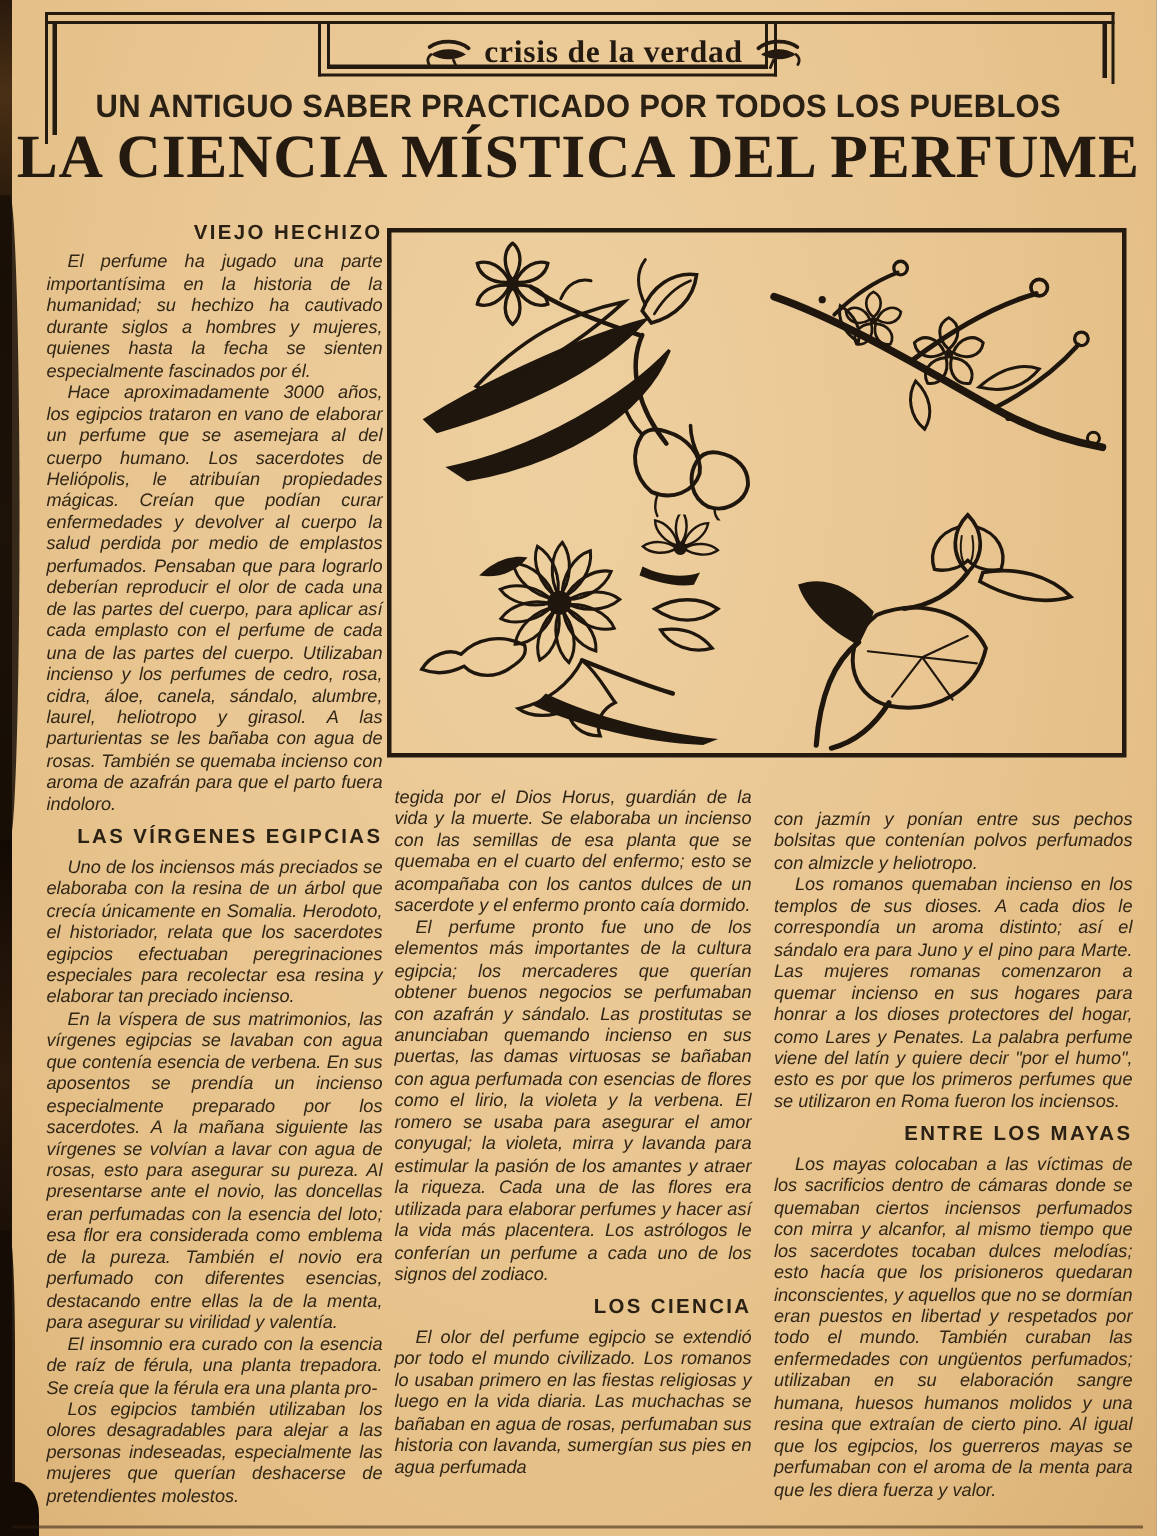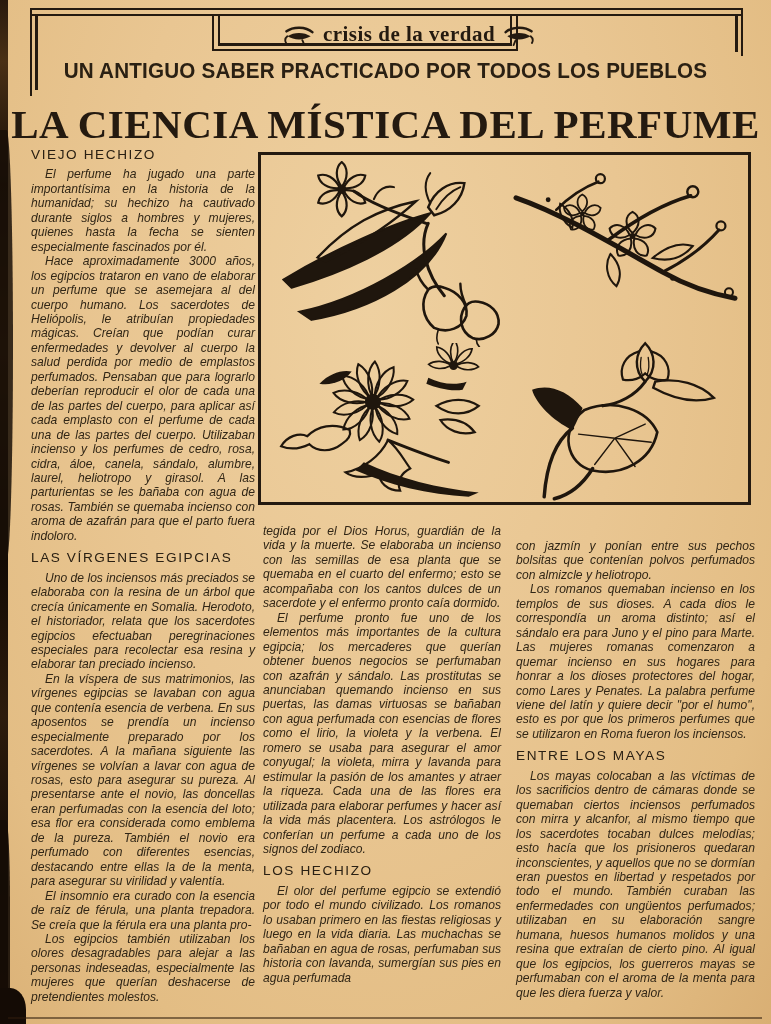--- a/index.html
+++ b/index.html
@@ -19,38 +19,38 @@
   .ln{position:absolute;background:#241a10;}
   .banner-tab-content{position:absolute;left:213px;top:15px;width:304px;height:40px;
     display:flex;align-items:center;justify-content:center;gap:9px;margin-left:44px;}
   .banner-title{font-family:"Liberation Serif", serif;font-weight:bold;font-size:21px;
     color:#241a10;letter-spacing:.5px;white-space:nowrap;padding-bottom:2px;}
   .eye{width:30px;height:21px;flex:0 0 auto;}
   .eye.flip{transform:scaleX(-1);}
   
   .kicker{position:absolute;left:0;top:59px;width:771px;text-align:center;
     font-size:21.5px;font-weight:bold;color:#2a2013;letter-spacing:.2px;transform:scaleX(.96);}
-  .headline{position:absolute;left:0;top:100px;width:771px;text-align:center;
+  .headline{position:absolute;left:0;top:80px;width:771px;text-align:center;
     font-family:"Liberation Serif", serif;font-weight:bold;font-size:41px;color:#241a10;letter-spacing:.5px;}
   
   .figure{position:absolute;left:258px;top:152px;width:493px;height:353px;
     border:3px solid #241a10;box-sizing:border-box;}
   .figure svg{position:absolute;}
   .fl-narcissus{left:16px;top:6px;}
   .fl-branch{right:10px;top:14px;}
   .fl-mum{left:6px;top:188px;}
   .fl-lotus{right:20px;top:182px;}
   
   .col{position:absolute;font-size:12.1px;line-height:14.45px;text-align:justify;
     color:#31261６;}
   .col{color:#312616;}
   .col1{left:31px;top:146px;width:224px;}
   .col2{left:263px;top:524px;width:238px;}
   .col3{left:516px;top:539px;width:239px;}
-  .col h3{font-size:13.6px;font-weight:normal;letter-spacing:1.6px;text-align:left;
+  .col h3{font-size:13.6px;font-weight:bold;letter-spacing:1.6px;text-align:right;
     margin:8px 0 5px;color:#2a2013;}
   .col h3.first{margin-top:2px;}
   .col p{margin:0;text-indent:14px;font-style:italic;}
   .col p.cont{text-indent:0;}
 </style>
 </head>
 <body>
 
 <div id="page">
 
@@ -225,21 +225,21 @@
     <h3>LAS VÍRGENES EGIPCIAS</h3>
     <p>Uno de los inciensos más preciados se elaboraba con la resina de un árbol que crecía únicamente en Somalia. Herodoto, el historiador, relata que los sacerdotes egipcios efectuaban peregrinaciones especiales para recolectar esa resina y elaborar tan preciado incienso.</p>
     <p>En la víspera de sus matrimonios, las vírgenes egipcias se lavaban con agua que contenía esencia de verbena. En sus aposentos se prendía un incienso especialmente preparado por los sacerdotes. A la mañana siguiente las vírgenes se volvían a lavar con agua de rosas, esto para asegurar su pureza. Al presentarse ante el novio, las doncellas eran perfumadas con la esencia del loto; esa flor era considerada como emblema de la pureza. También el novio era perfumado con diferentes esencias, destacando entre ellas la de la menta, para asegurar su virilidad y valentía.</p>
     <p>El insomnio era curado con la esencia de raíz de férula, una planta trepadora. Se creía que la férula era una planta pro-</p>
     <p>Los egipcios también utilizaban los olores desagradables para alejar a las personas indeseadas, especialmente las mujeres que querían deshacerse de pretendientes molestos.</p>
   </div>
 
   <div class="col col2">
     <p class="cont">tegida por el Dios Horus, guardián de la vida y la muerte. Se elaboraba un incienso con las semillas de esa planta que se quemaba en el cuarto del enfermo; esto se acompañaba con los cantos dulces de un sacerdote y el enfermo pronto caía dormido.</p>
     <p>El perfume pronto fue uno de los elementos más importantes de la cultura egipcia; los mercaderes que querían obtener buenos negocios se perfumaban con azafrán y sándalo. Las prostitutas se anunciaban quemando incienso en sus puertas, las damas virtuosas se bañaban con agua perfumada con esencias de flores como el lirio, la violeta y la verbena. El romero se usaba para asegurar el amor conyugal; la violeta, mirra y lavanda para estimular la pasión de los amantes y atraer la riqueza. Cada una de las flores era utilizada para elaborar perfumes y hacer así la vida más placentera. Los astrólogos le conferían un perfume a cada uno de los signos del zodiaco.</p>
-    <h3>LOS HECHIZO</h3>
+    <h3>LOS CIENCIA</h3>
     <p>El olor del perfume egipcio se extendió por todo el mundo civilizado. Los romanos lo usaban primero en las fiestas religiosas y luego en la vida diaria. Las muchachas se bañaban en agua de rosas, perfumaban sus historia con lavanda, sumergían sus pies en agua perfumada</p>
   </div>
 
   <div class="col col3">
     <p class="cont">con jazmín y ponían entre sus pechos bolsitas que contenían polvos perfumados con almizcle y heliotropo.</p>
     <p>Los romanos quemaban incienso en los templos de sus dioses. A cada dios le correspondía un aroma distinto; así el sándalo era para Juno y el pino para Marte. Las mujeres romanas comenzaron a quemar incienso en sus hogares para honrar a los dioses protectores del hogar, como Lares y Penates. La palabra perfume viene del latín y quiere decir "por el humo", esto es por que los primeros perfumes que se utilizaron en Roma fueron los inciensos.</p>
     <h3>ENTRE LOS MAYAS</h3>
     <p>Los mayas colocaban a las víctimas de los sacrificios dentro de cámaras donde se quemaban ciertos inciensos perfumados con mirra y alcanfor, al mismo tiempo que los sacerdotes tocaban dulces melodías; esto hacía que los prisioneros quedaran inconscientes, y aquellos que no se dormían eran puestos en libertad y respetados por todo el mundo. También curaban las enfermedades con ungüentos perfumados; utilizaban en su elaboración sangre humana, huesos humanos molidos y una resina que extraían de cierto pino. Al igual que los egipcios, los guerreros mayas se perfumaban con el aroma de la menta para que les diera fuerza y valor.</p>
   </div>
 

